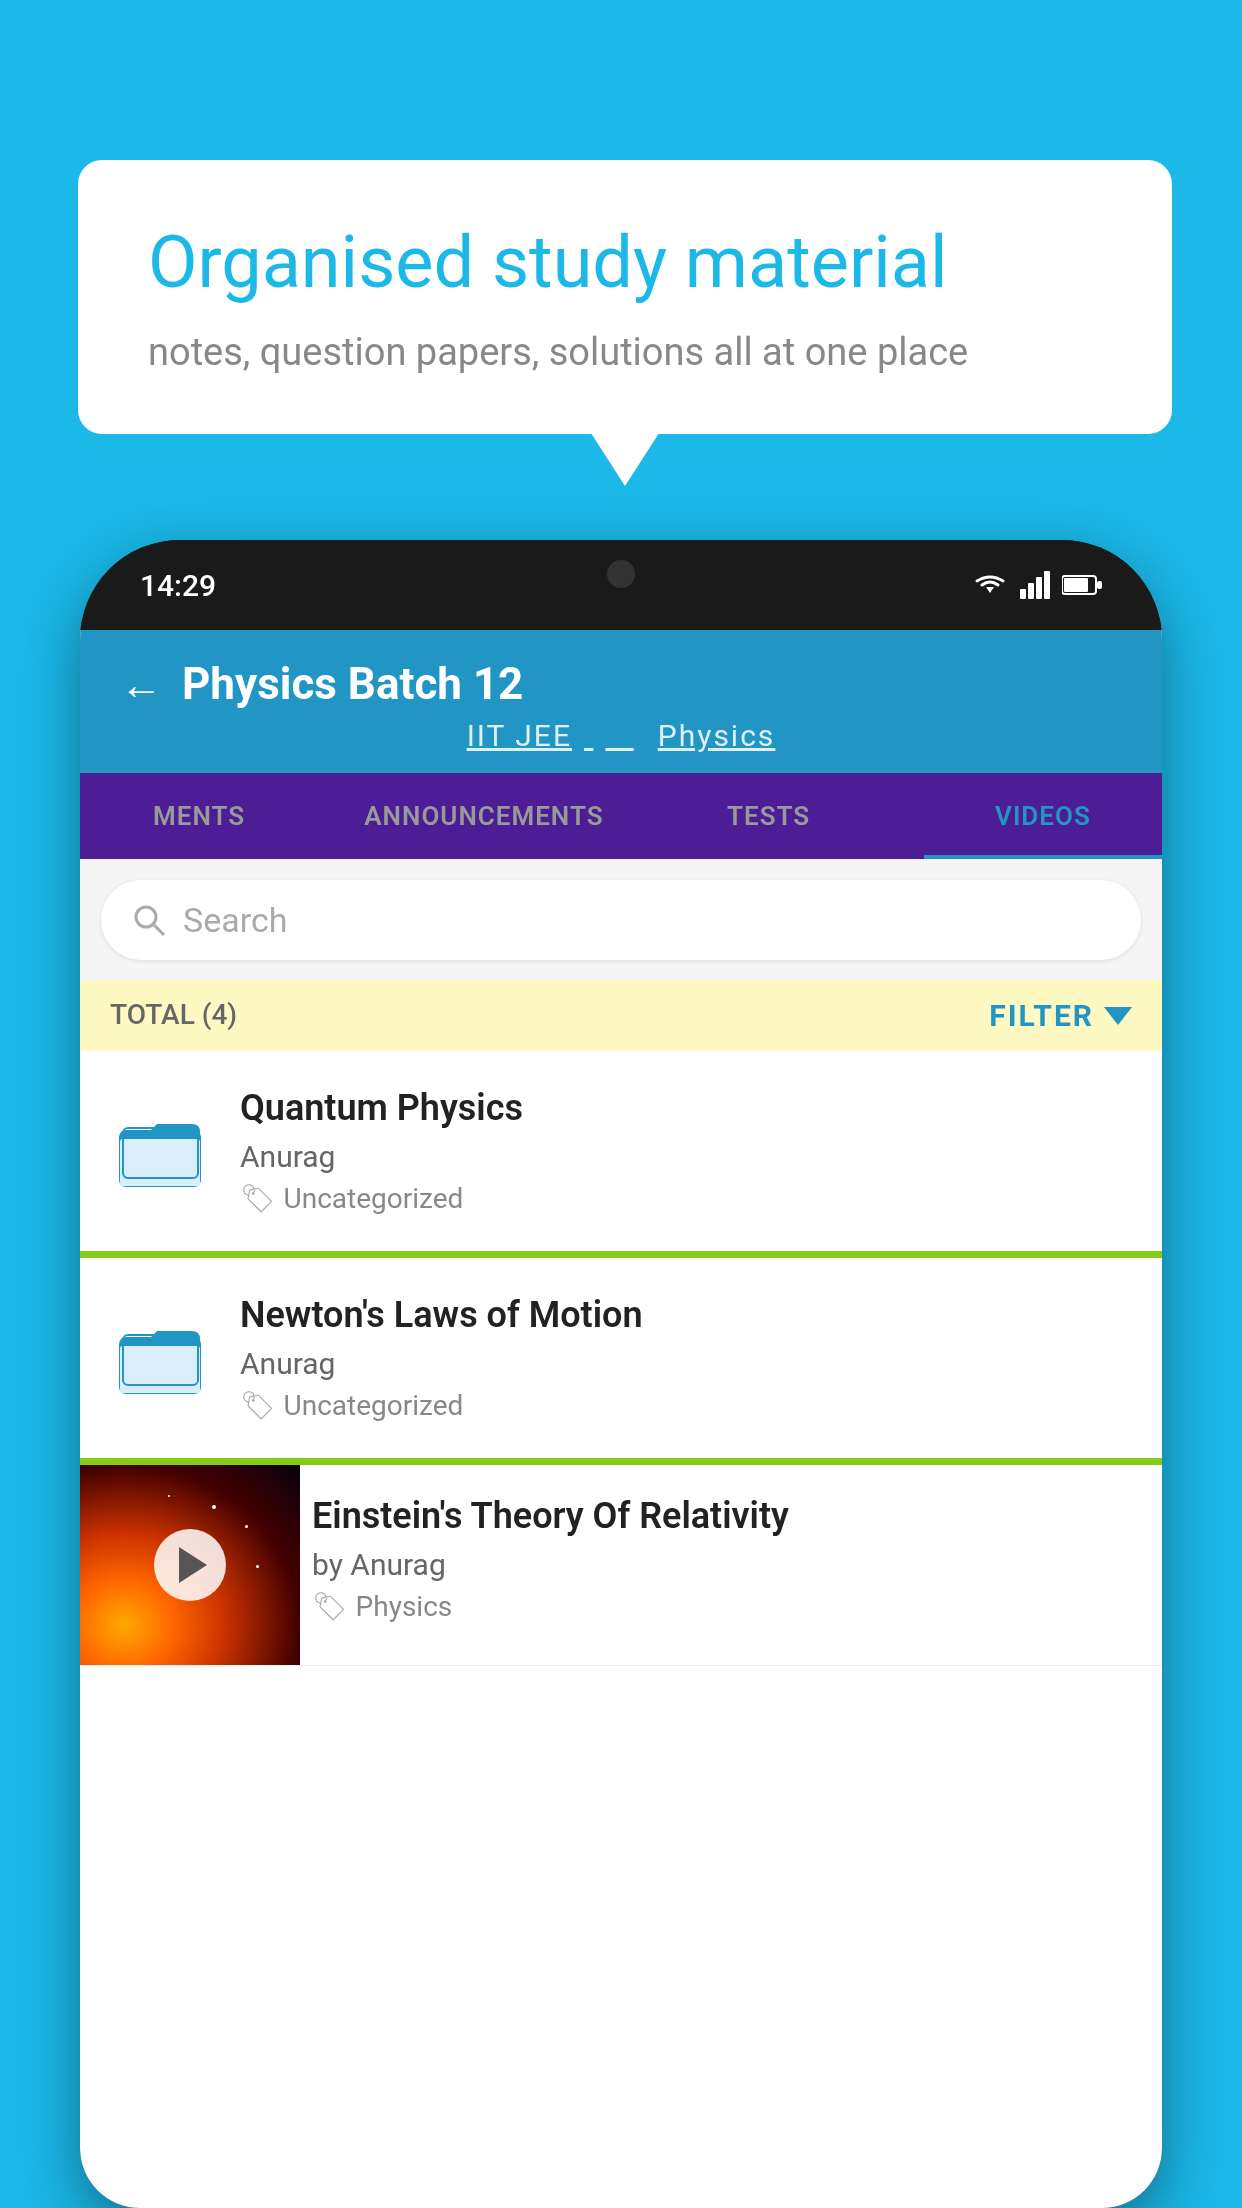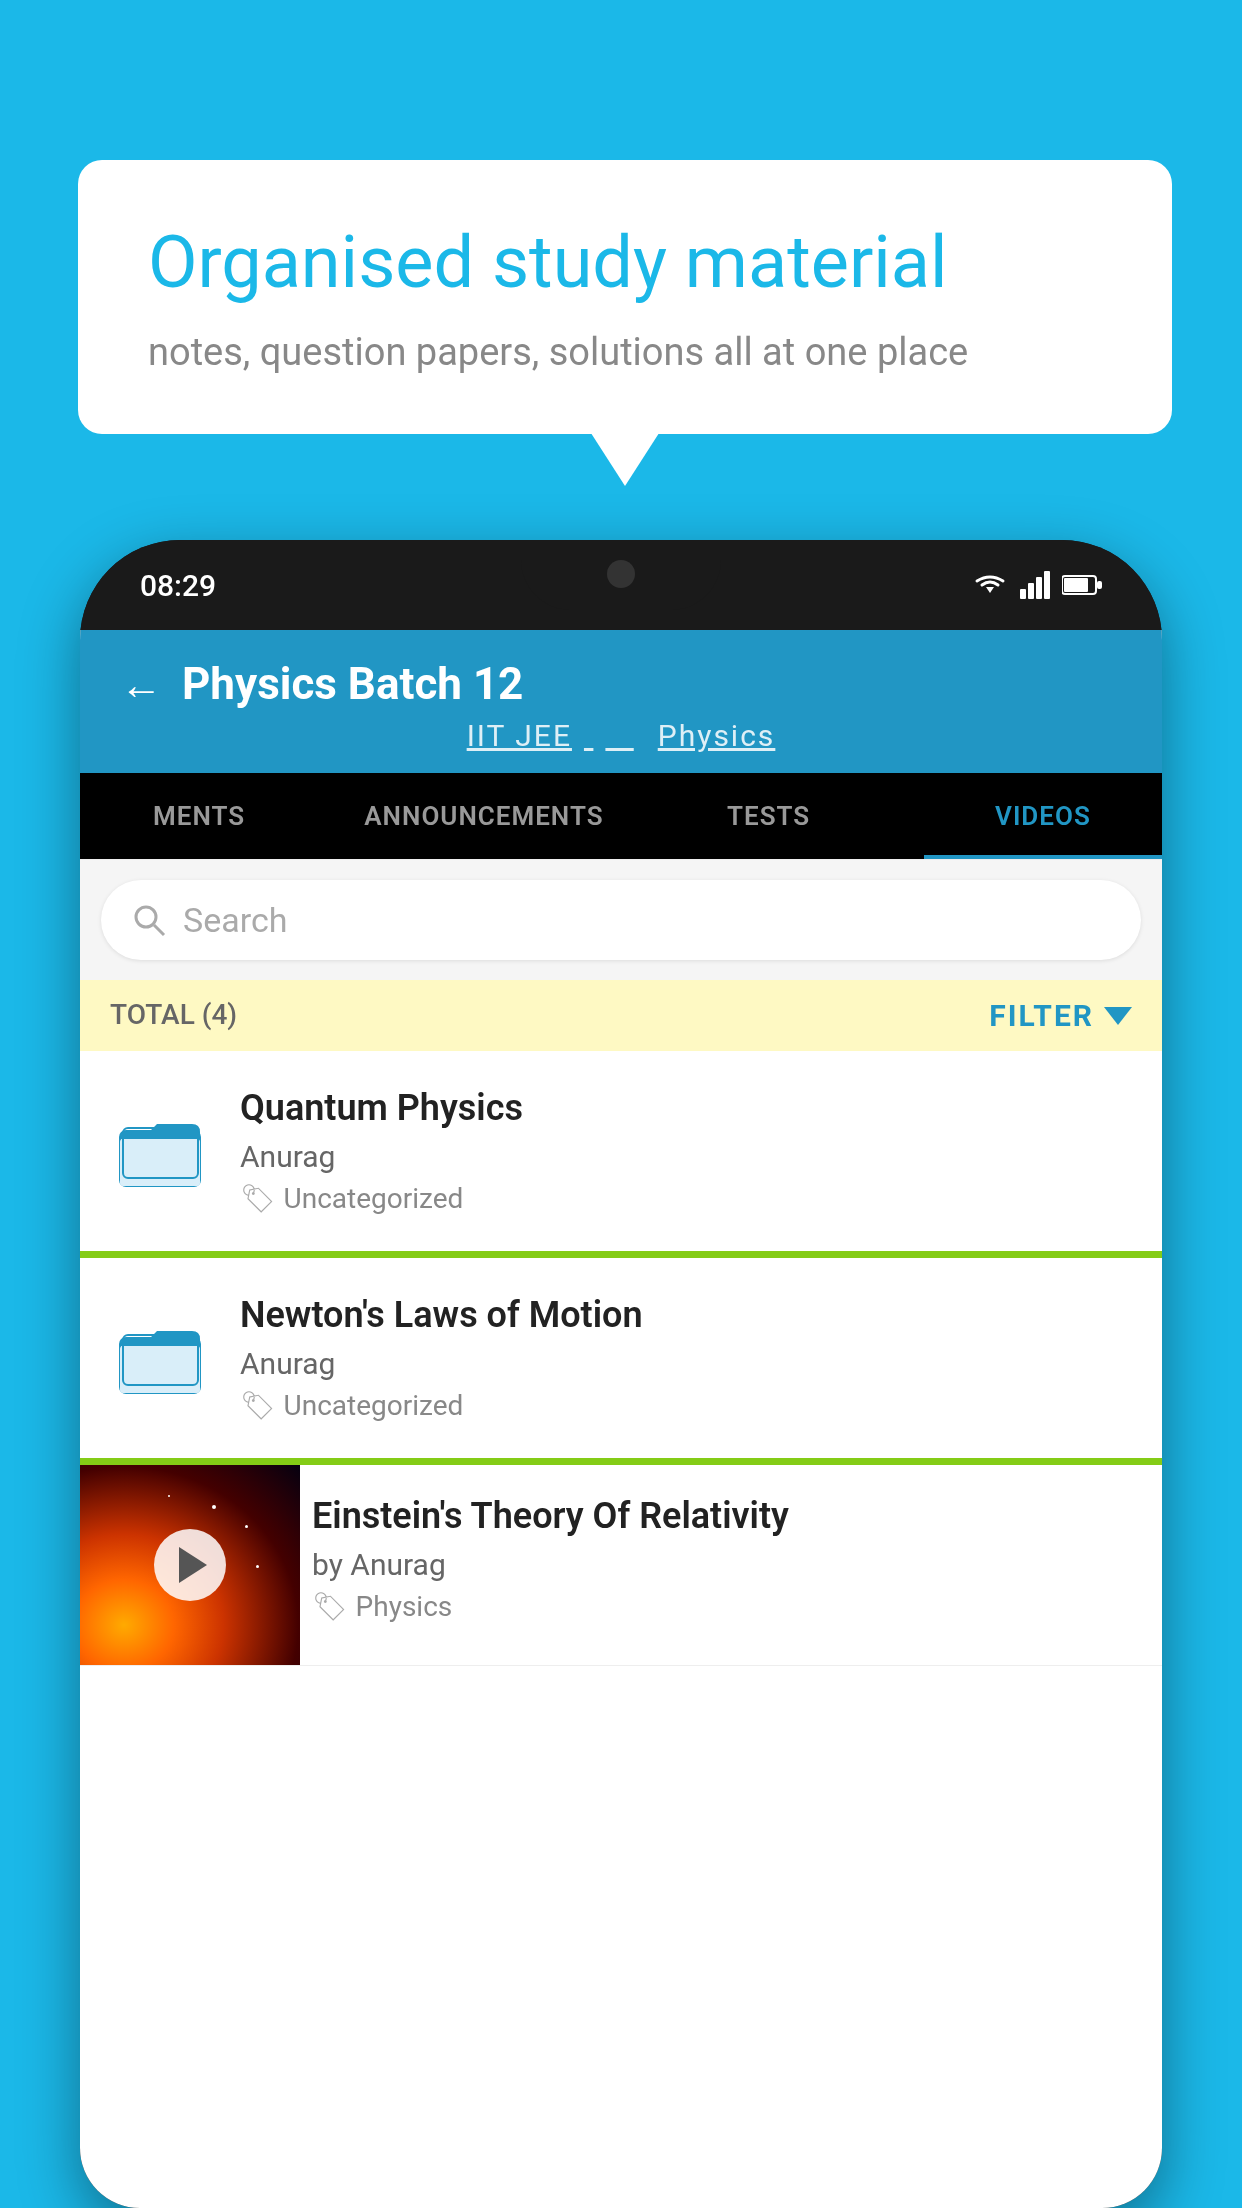--- a/index.html
+++ b/index.html
@@ -163,21 +163,21 @@
       letter-spacing: 2px;
       text-decoration: underline;
     }
 
     .header-subtitle span {
       margin: 0 12px;
     }
 
     
     .tabs-bar {
-      background: #000000;
+      background: #4c1d95;
       display: flex;
       border-bottom: 1px solid #eee;
       gap: 36px;
     }
 
     .tab-item {
       flex: 1;
       text-align: center;
       padding: 28px 10px;
       font-size: 26px;
@@ -372,21 +372,21 @@
 <div class="speech-bubble-container">
   <div class="speech-bubble">
     <div class="bubble-title">Organised study material</div>
     <div class="bubble-subtitle">notes, question papers, solutions all at one place</div>
   </div>
 </div>
 
 <div class="phone-frame">
 
   <div class="phone-top-bar">
-    <span class="status-time">08:29</span>
+    <span class="status-time">14:29</span>
     <div class="camera-dot"></div>
     <div class="status-icons">
 
       <svg width="36" height="28" viewBox="0 0 36 28" fill="white">
         <path d="M18 22 L22 16 L14 16 Z"></path>
         <path d="M10 14 Q18 8 26 14" stroke="white" fill="none" stroke-width="3" stroke-linecap="round"></path>
         <path d="M5 10 Q18 2 31 10" stroke="white" fill="none" stroke-width="3" stroke-linecap="round"></path>
       </svg>
 
       <svg width="30" height="28" viewBox="0 0 30 28" fill="white">

